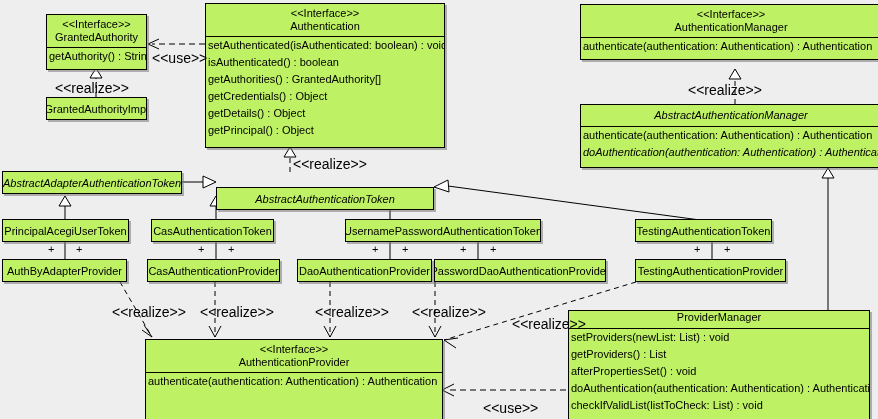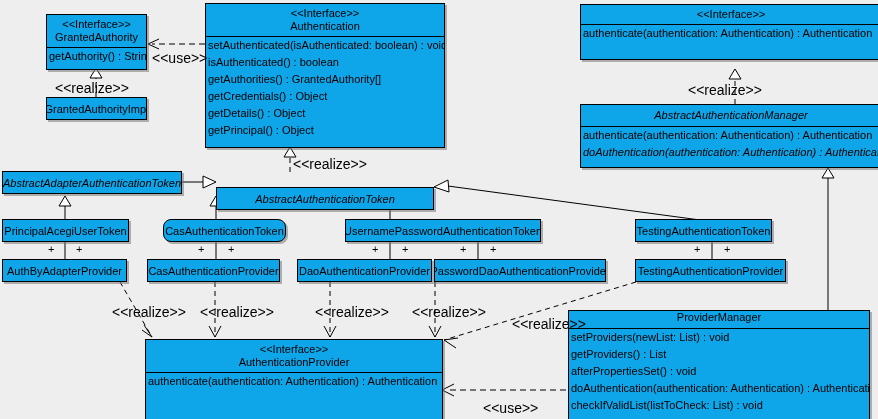--- a/index.html
+++ b/index.html
@@ -8,21 +8,21 @@
     background:#eeeeee;
     font-family:"Liberation Sans", sans-serif;
     overflow:hidden;
     position:relative;
   }
   #canvas{position:absolute;left:0;top:0;width:878px;height:419px;}
   svg.edges{position:absolute;left:0;top:0;width:878px;height:419px;pointer-events:none;}
 
   .umlbox{
     position:absolute;
-    background:#0ea5e9;
+    background:#bef264;
     border:1px solid #000000;
     box-shadow:2px 2px 0 rgba(120,120,120,0.55);
     box-sizing:border-box;
     overflow:hidden;
   }
   .hdr{
     padding:3px 4px 3px 4px;
     text-align:center;
     font-size:11px;
     line-height:13px;
@@ -159,20 +159,21 @@
       <div class="op">getAuthorities() : GrantedAuthority[]</div>
       <div class="op">getCredentials() : Object</div>
       <div class="op">getDetails() : Object</div>
       <div class="op">getPrincipal() : Object</div>
     </div>
   </div>
 
   <div class="umlbox" style="left:580px;top:4px;width:302px;height:56px;">
     <div class="hdr">
       <span class="stereo">&lt;&lt;Interface&gt;&gt;</span>
+      <span class="cname">AuthenticationManager</span>
     </div>
     <div class="sep"></div>
     <div class="ops">
       <div class="op">authenticate(authentication: Authentication) : Authentication</div>
     </div>
   </div>
 
   <div class="umlbox" style="left:580px;top:104px;width:302px;height:64px;">
     <div class="hdr italic" style="padding-top:4px;padding-bottom:4px;">
       <span class="cname">AbstractAuthenticationManager</span>
@@ -189,21 +190,21 @@
   </div>
 
   <div class="umlbox simple italic" style="left:216px;top:187px;width:218px;height:23px;">
     <span>AbstractAuthenticationToken</span>
   </div>
 
   <div class="umlbox simple" style="left:2px;top:219px;width:127px;height:23px;">
     <span>PrincipalAcegiUserToken</span>
   </div>
 
-  <div class="umlbox simple" style="left:163px;top:219px;width:123px;height:23px;border-radius:8px;">
+  <div class="umlbox simple" style="left:151px;top:219px;width:123px;height:23px;">
     <span>CasAuthenticationToken</span>
   </div>
 
   <div class="umlbox simple" style="left:345px;top:219px;width:196px;height:23px;">
     <span>UsernamePasswordAuthenticationToken</span>
   </div>
 
   <div class="umlbox simple" style="left:635px;top:219px;width:137px;height:23px;">
     <span>TestingAuthenticationToken</span>
   </div>

